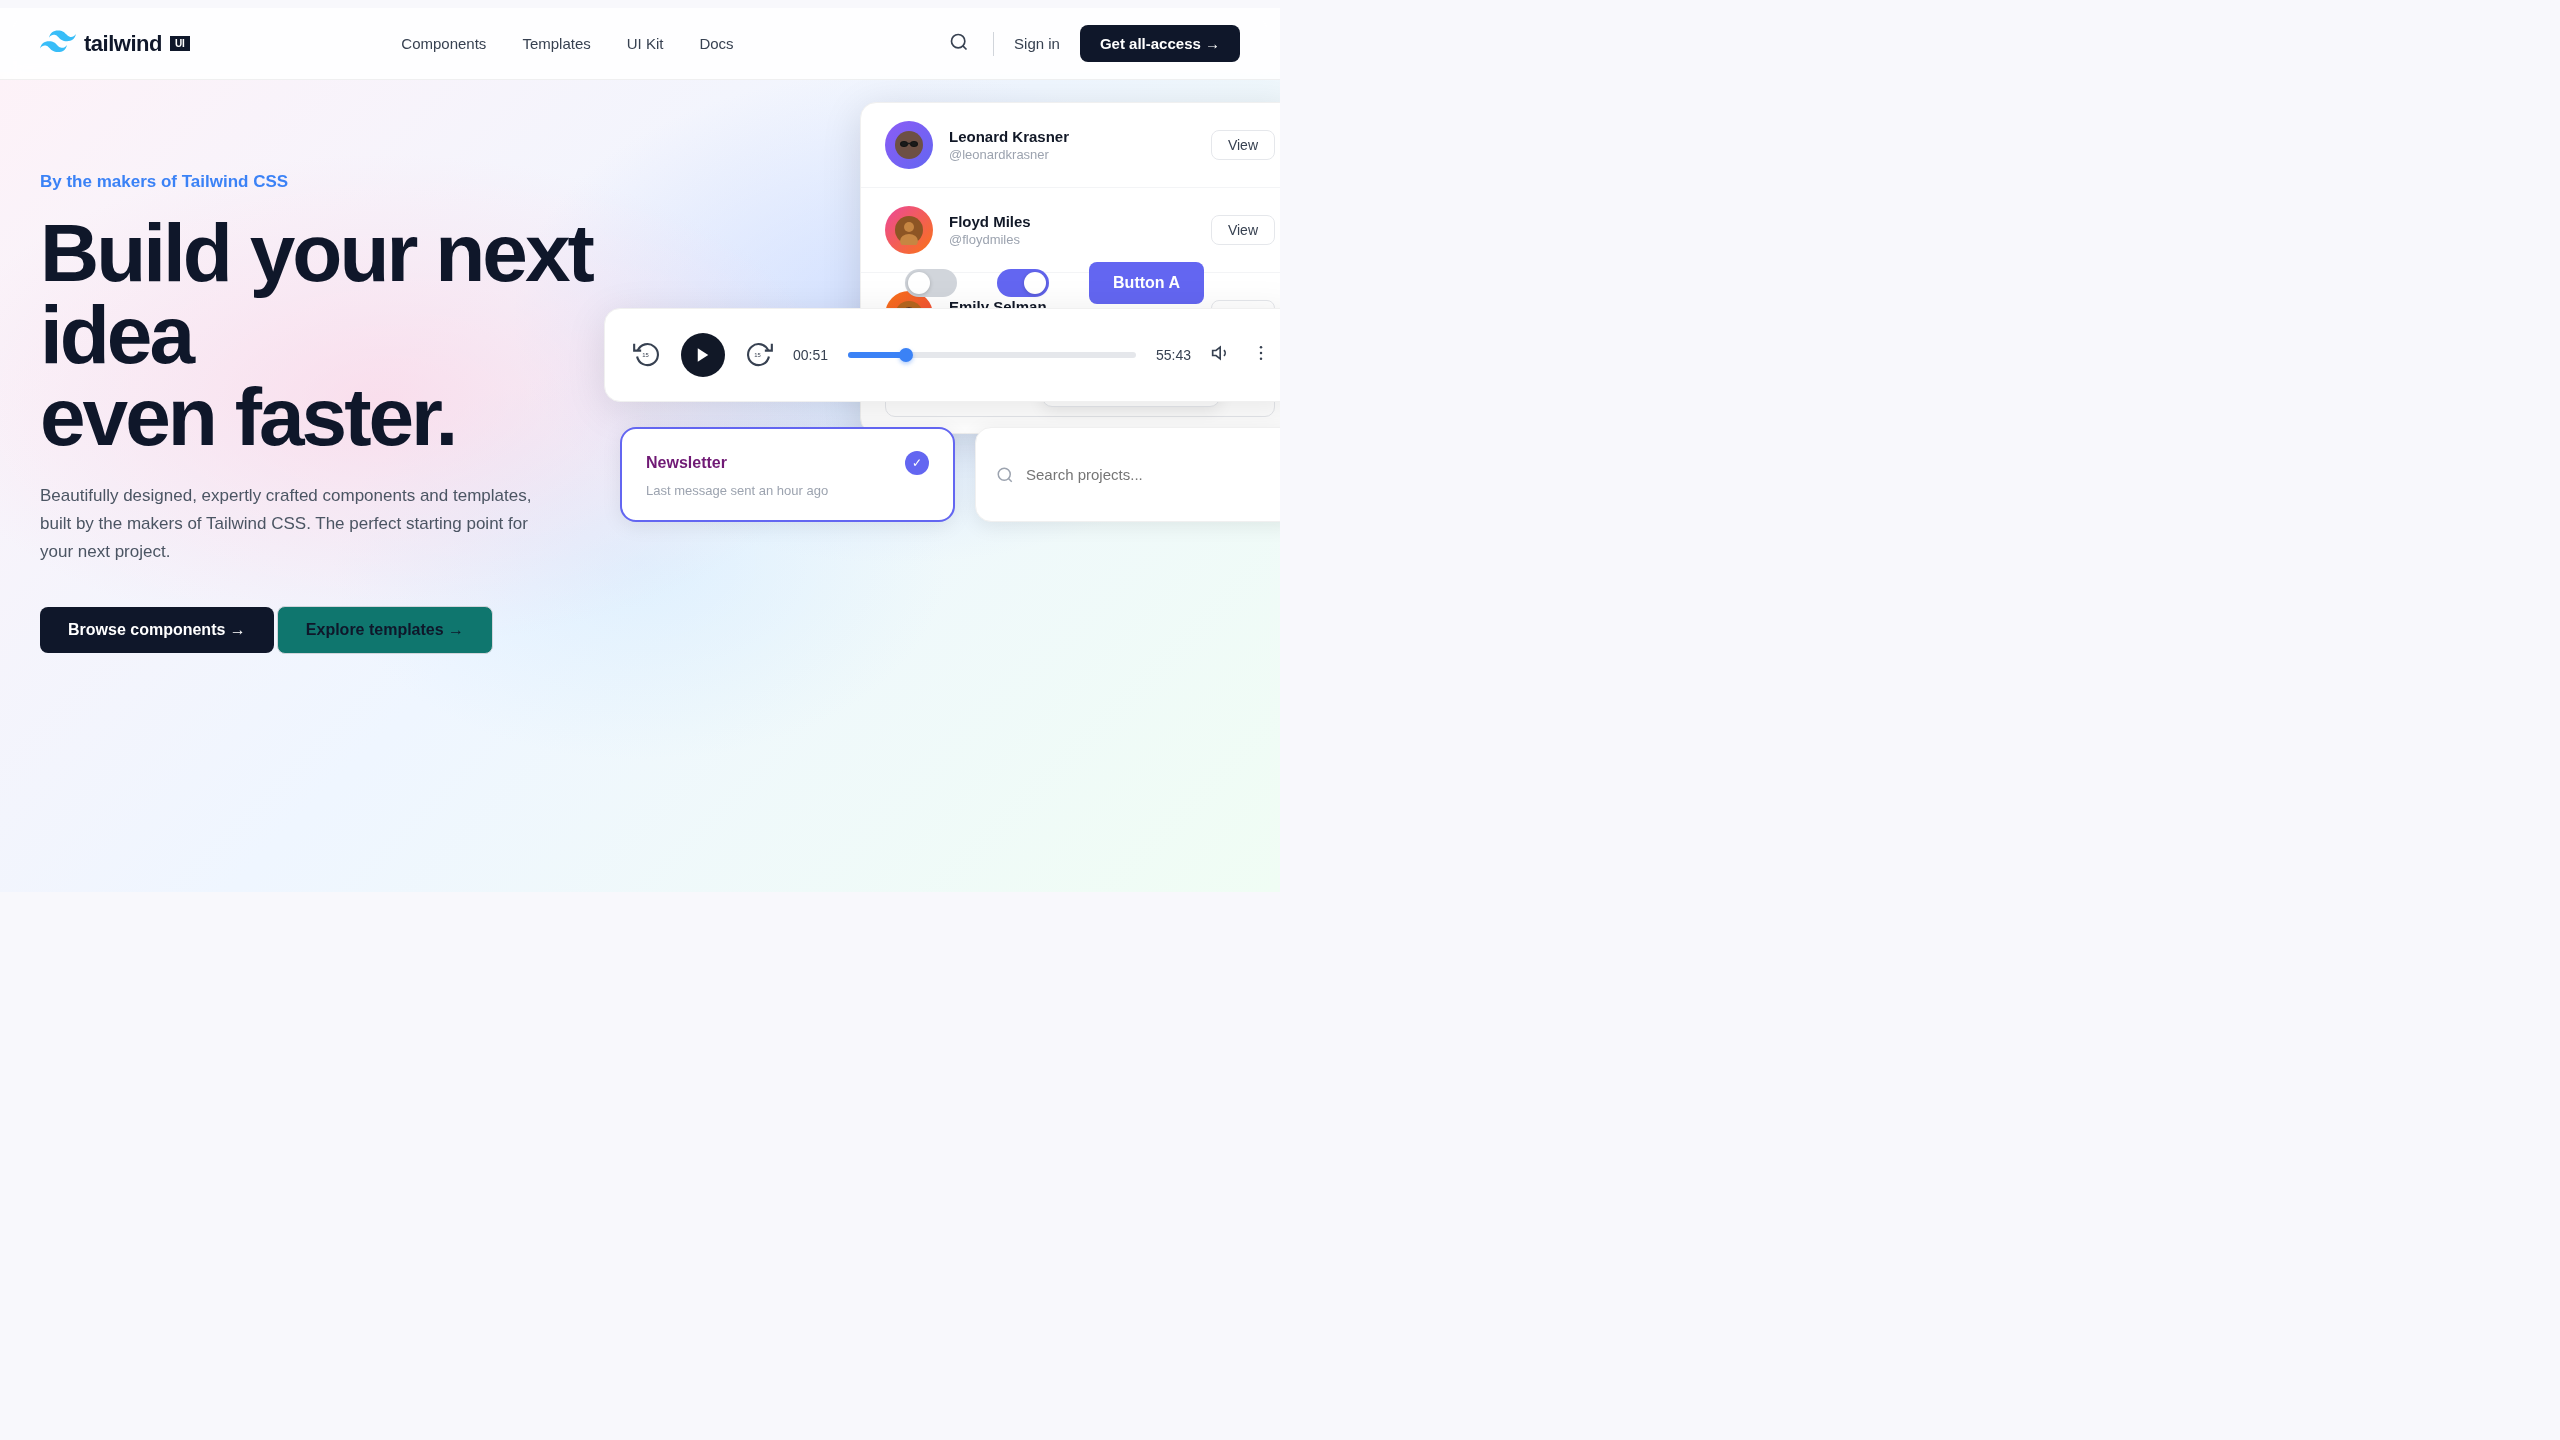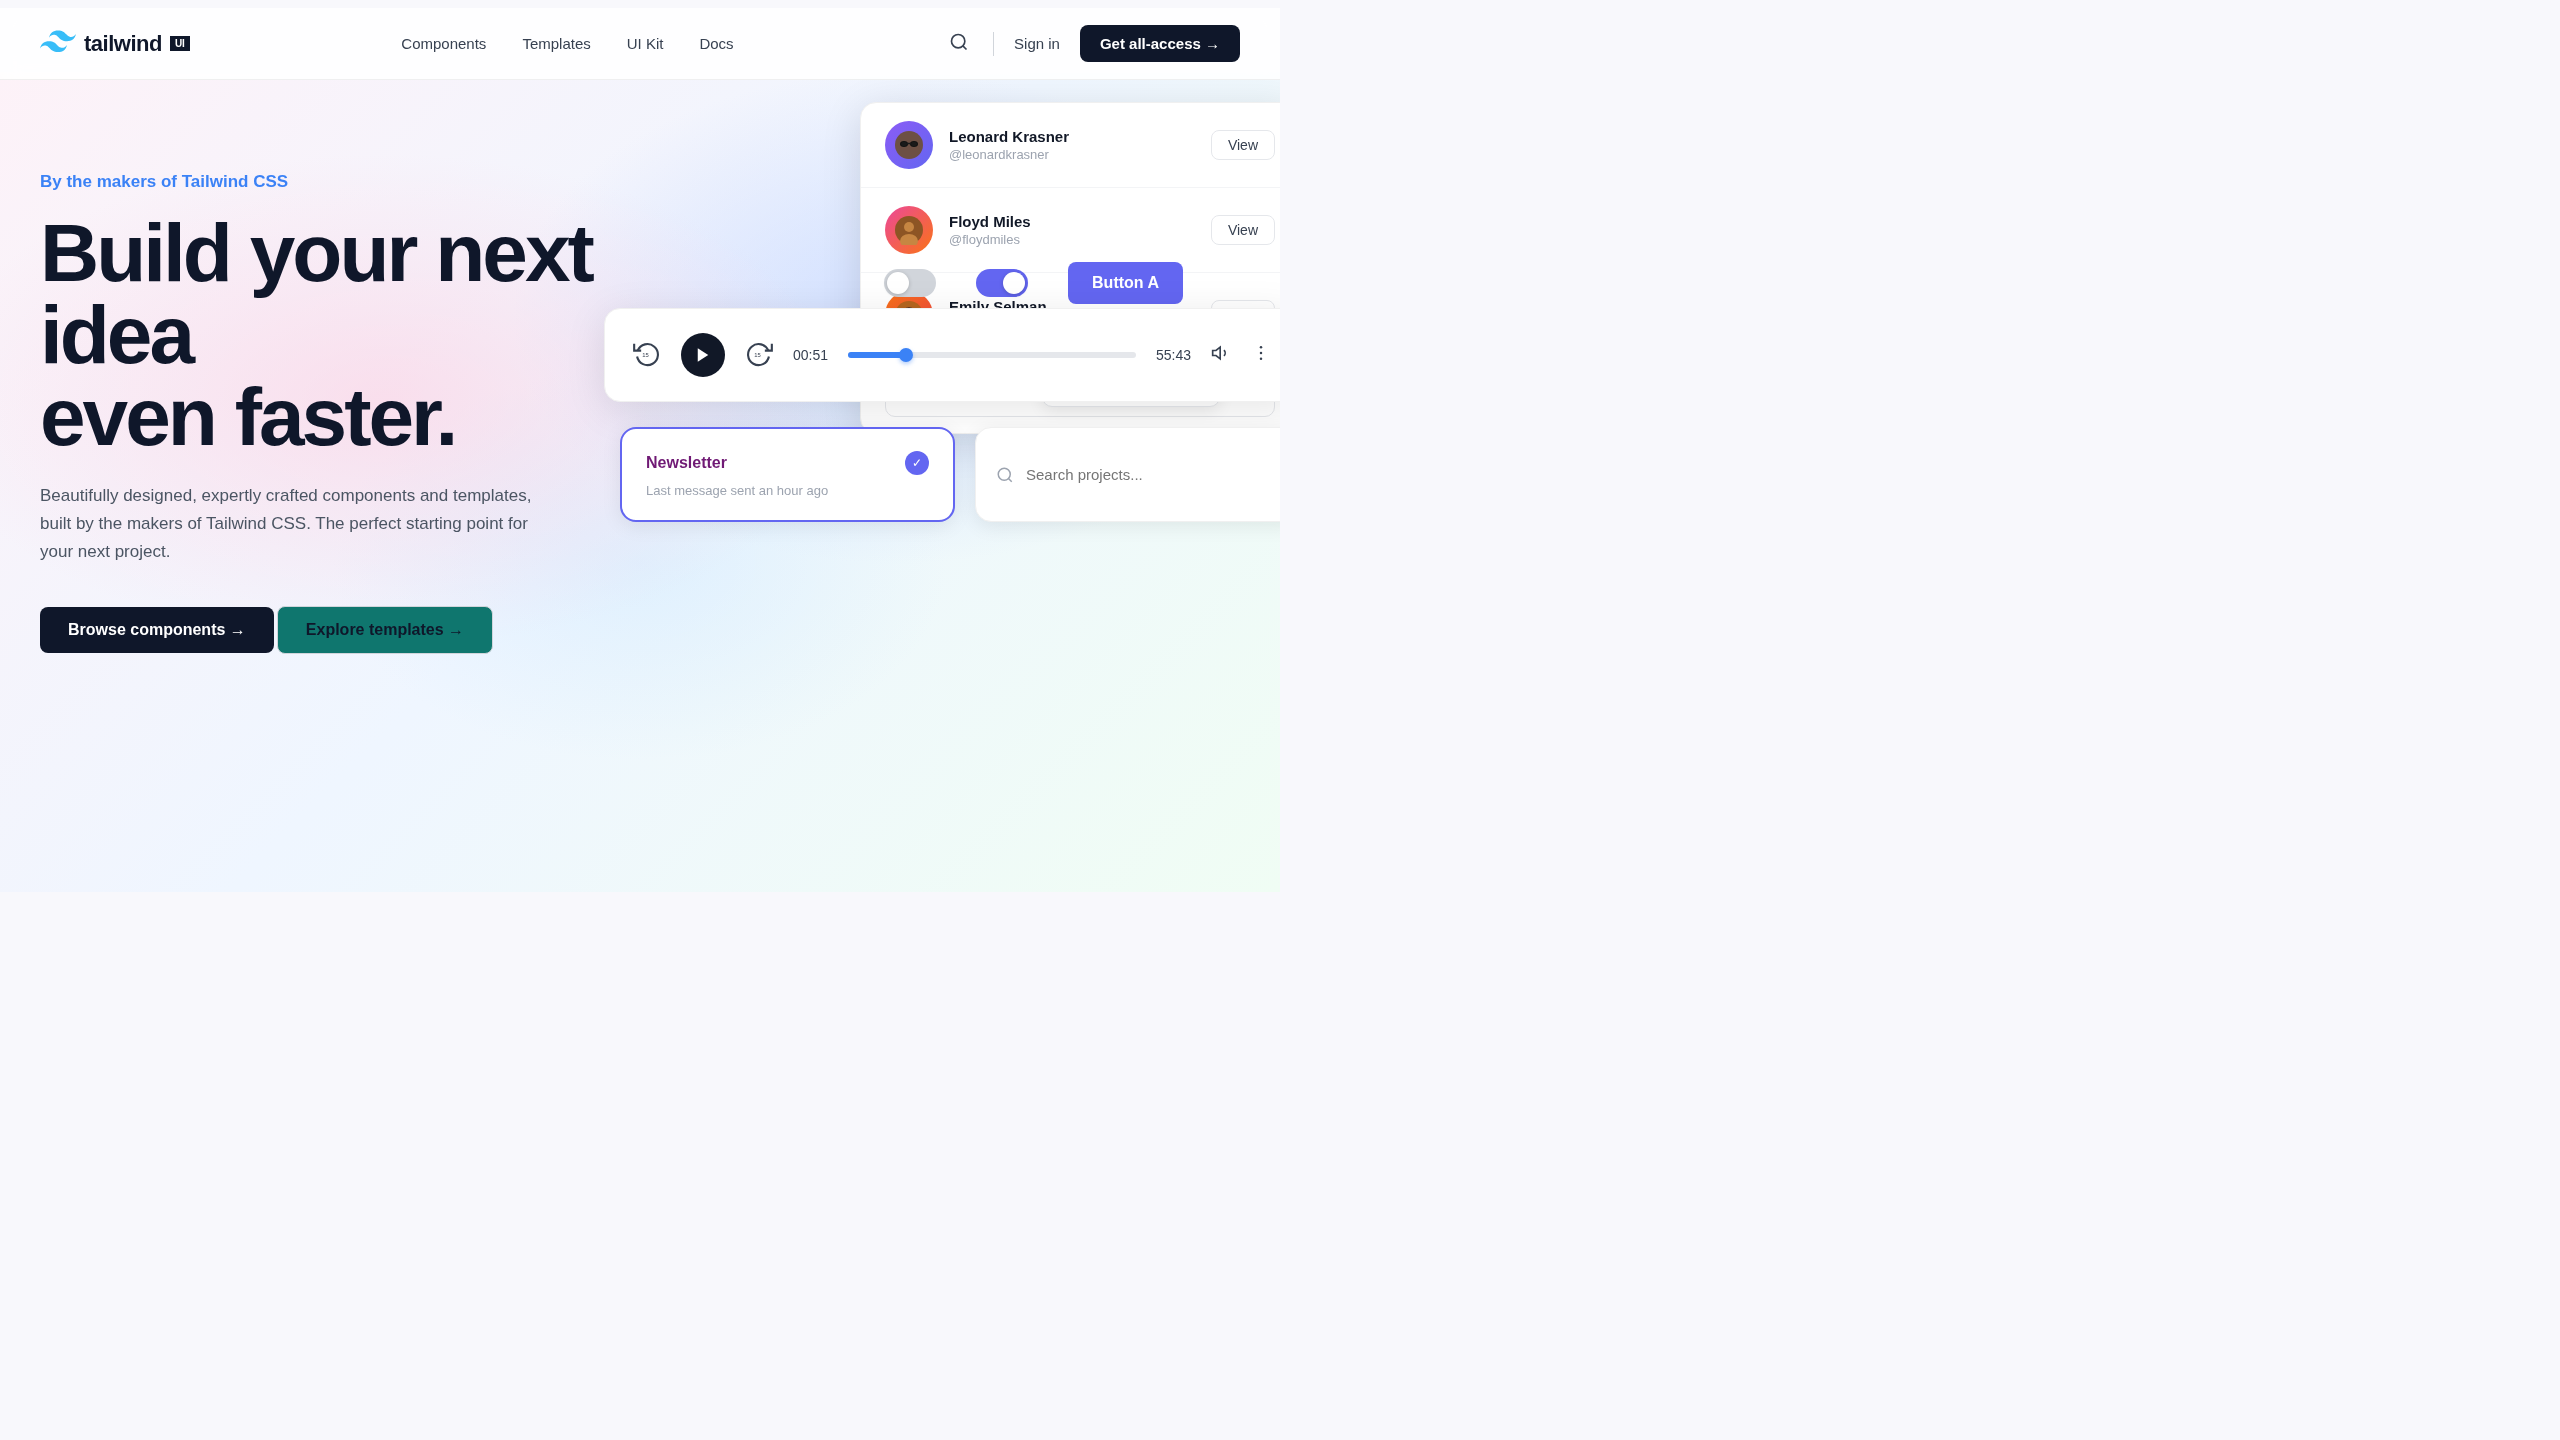--- a/index.html
+++ b/index.html
@@ -178,21 +178,21 @@
       position: absolute;
       right: 0;
       top: 30px;
       width: 680px;
       z-index: 2;
     }
 
     
     .toggle-card {
       position: absolute;
-      right: 97px;
+      right: 76px;
       top: 160px;
       display: flex;
       align-items: center;
       gap: 40px;
     }
     .toggle-off {
       width: 52px;
       height: 28px;
       background: #d1d5db;
       border-radius: 14px;

